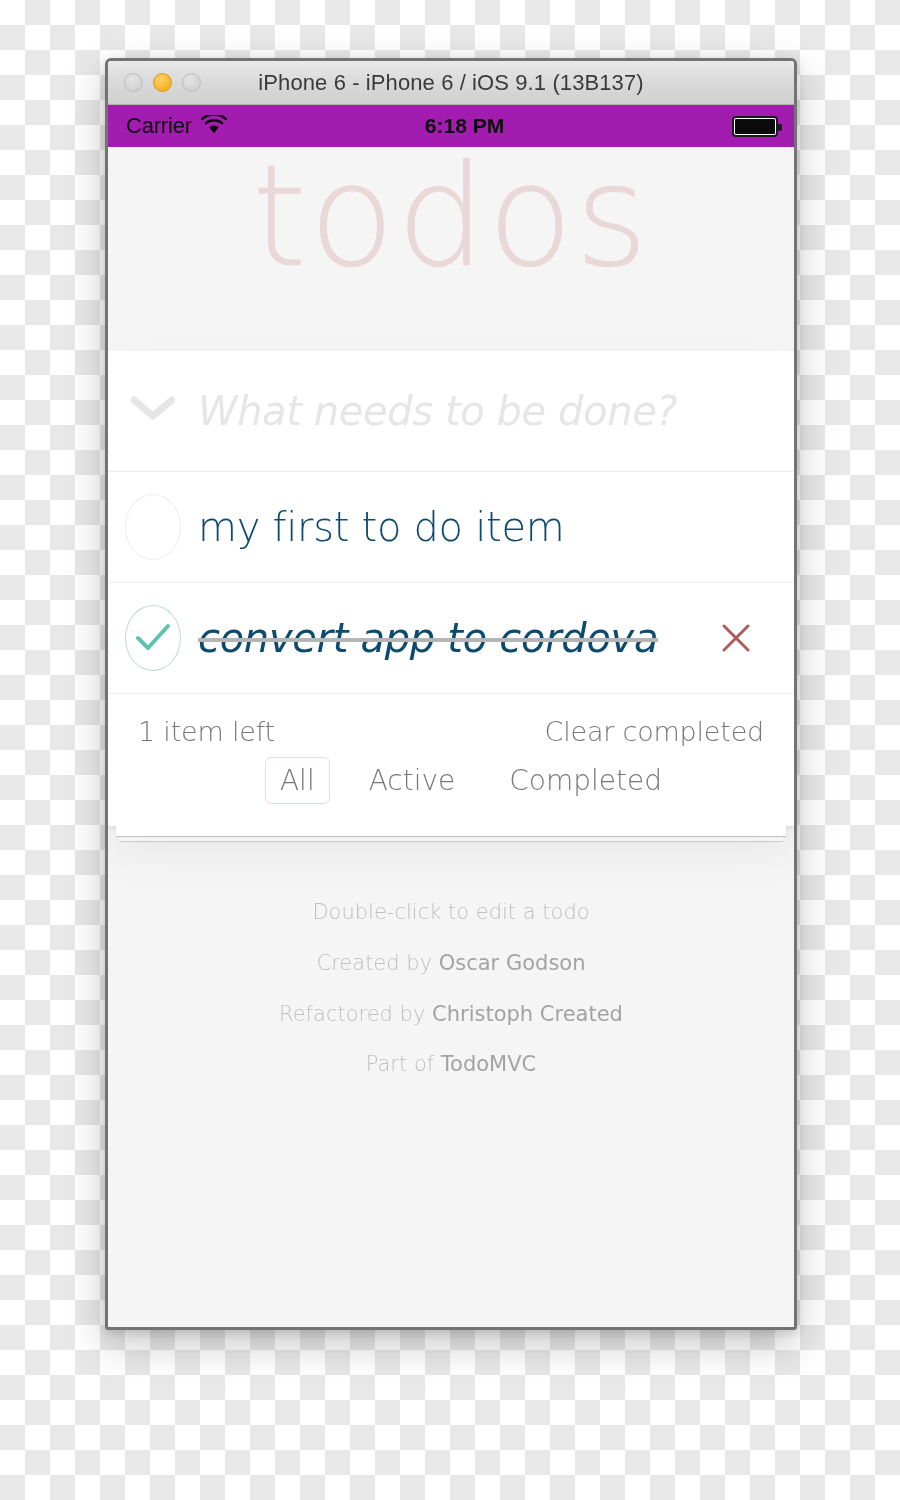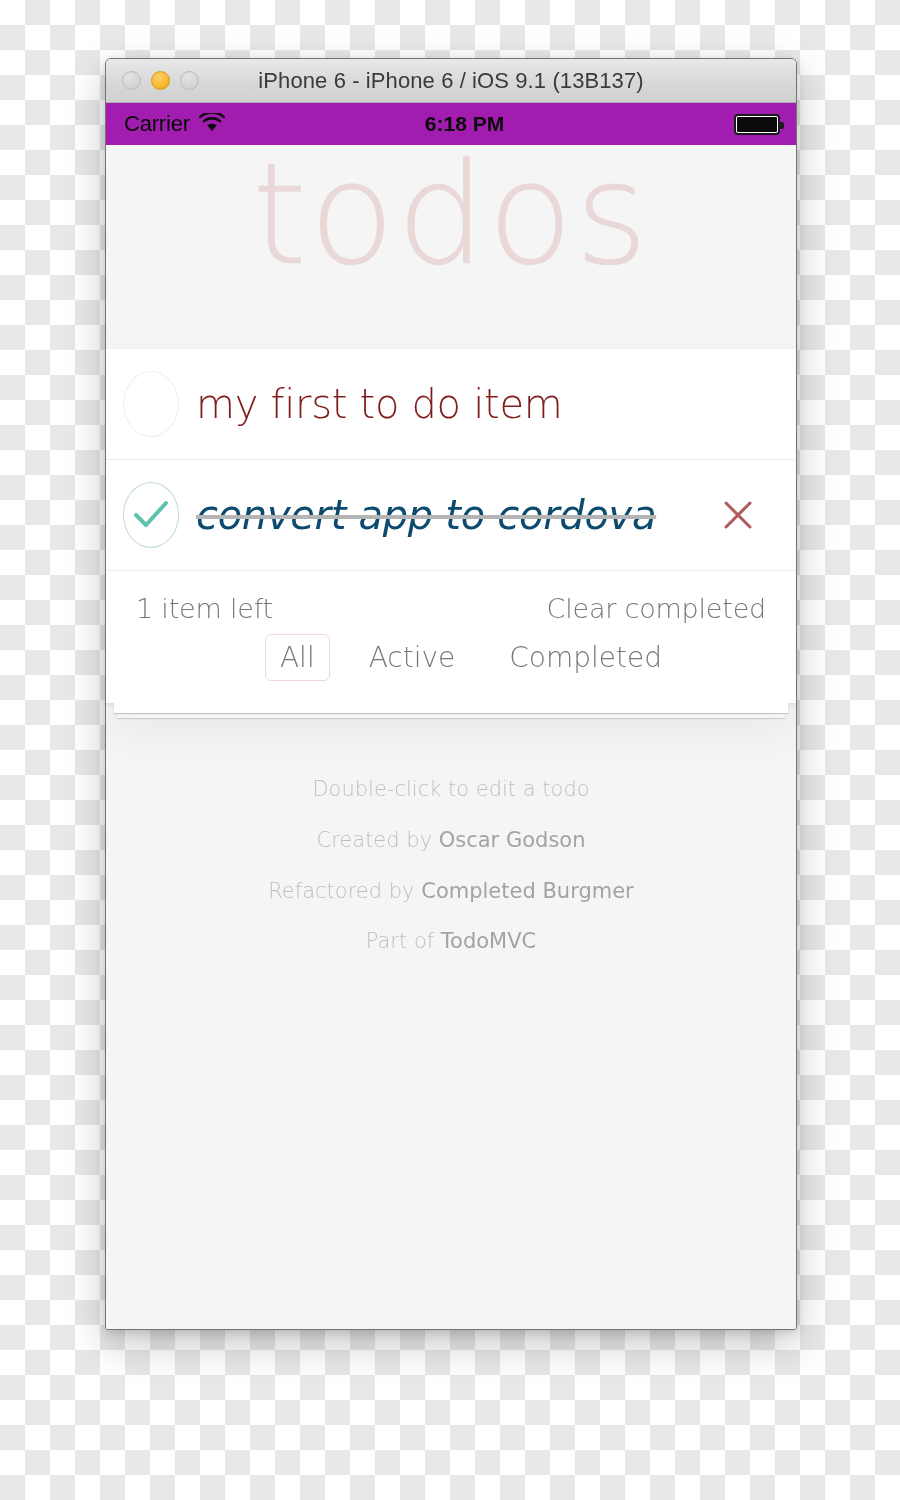--- a/index.html
+++ b/index.html
@@ -24,21 +24,21 @@
   .sim-window {
     position: absolute;
     left: 105px;
     top: 58px;
     width: 692px;
     height: 1272px;
     background: #f0f0f0;
     border-radius: 6px 6px 3px 3px;
     box-shadow: 0 14px 40px rgba(0,0,0,0.22), 0 3px 10px rgba(0,0,0,0.13);
     overflow: hidden;
-    border: 1px solid #737373;
+    border: 3px solid #737373;
     box-sizing: border-box;
   }
 
   
   .titlebar {
     height: 44px;
     background: linear-gradient(to bottom, #e9e9e9 0%, #d8d8d8 55%, #d0d0d0 100%);
     border-bottom: 1px solid #b0b0b0;
     display: flex;
     align-items: center;
@@ -238,21 +238,21 @@
     border: 1px solid #ededed;
     border-radius: 50%;
     box-sizing: border-box;
     display: flex;
     align-items: center;
     justify-content: center;
   }
   .circle.done { border-color: #bddad5; }
   .todo-label {
     font-size: 40px;
-    color: #7f1d1d;
+    color: #0c4a6e;
     font-weight: 300;
     letter-spacing: -0.3px;
     font-family: "DejaVu Sans", sans-serif;
   }
   .todo-item.completed .todo-label {
     color: #0c4a6e;
     text-decoration: line-through;
     text-decoration-color: #b5b5b5;
     font-style: italic;
   }
@@ -347,20 +347,30 @@
   </div>
 
   <div class="page">
 
     <div class="app-header">
       <div class="app-title">todos</div>
     </div>
 
     <div class="todoapp">
 
+      <div class="new-todo-row">
+        <div class="toggle-all">
+          <span class="chev">
+            <svg width="44" height="26" viewBox="0 0 44 26">
+              <path d="M3 4 L22 20 L41 4" stroke="#e6e6e6" stroke-width="7" fill="none" stroke-linecap="round" stroke-linejoin="round"></path>
+            </svg>
+          </span>
+        </div>
+        <div class="new-todo-text">What needs to be done?</div>
+      </div>
 
       <div class="todo-item">
         <div class="toggle-cell">
           <span class="circle"></span>
         </div>
         <div class="todo-label">my first to do item</div>
       </div>
 
       <div class="todo-item completed">
         <div class="toggle-cell">
@@ -390,18 +400,18 @@
         </div>
       </div>
 
     </div>
 
     <div class="stack"></div>
 
     <div class="info">
       <p>Double-click to edit a todo</p>
       <p><span>Created by </span><a>Oscar Godson</a></p>
-      <p><span>Refactored by </span><a>Completed Burgmer</a></p>
+      <p><span>Refactored by </span><a>Christoph Created</a></p>
       <p><span>Part of </span><a>TodoMVC</a></p>
     </div>
 
   </div>
 </div>
 
 </body></html>

